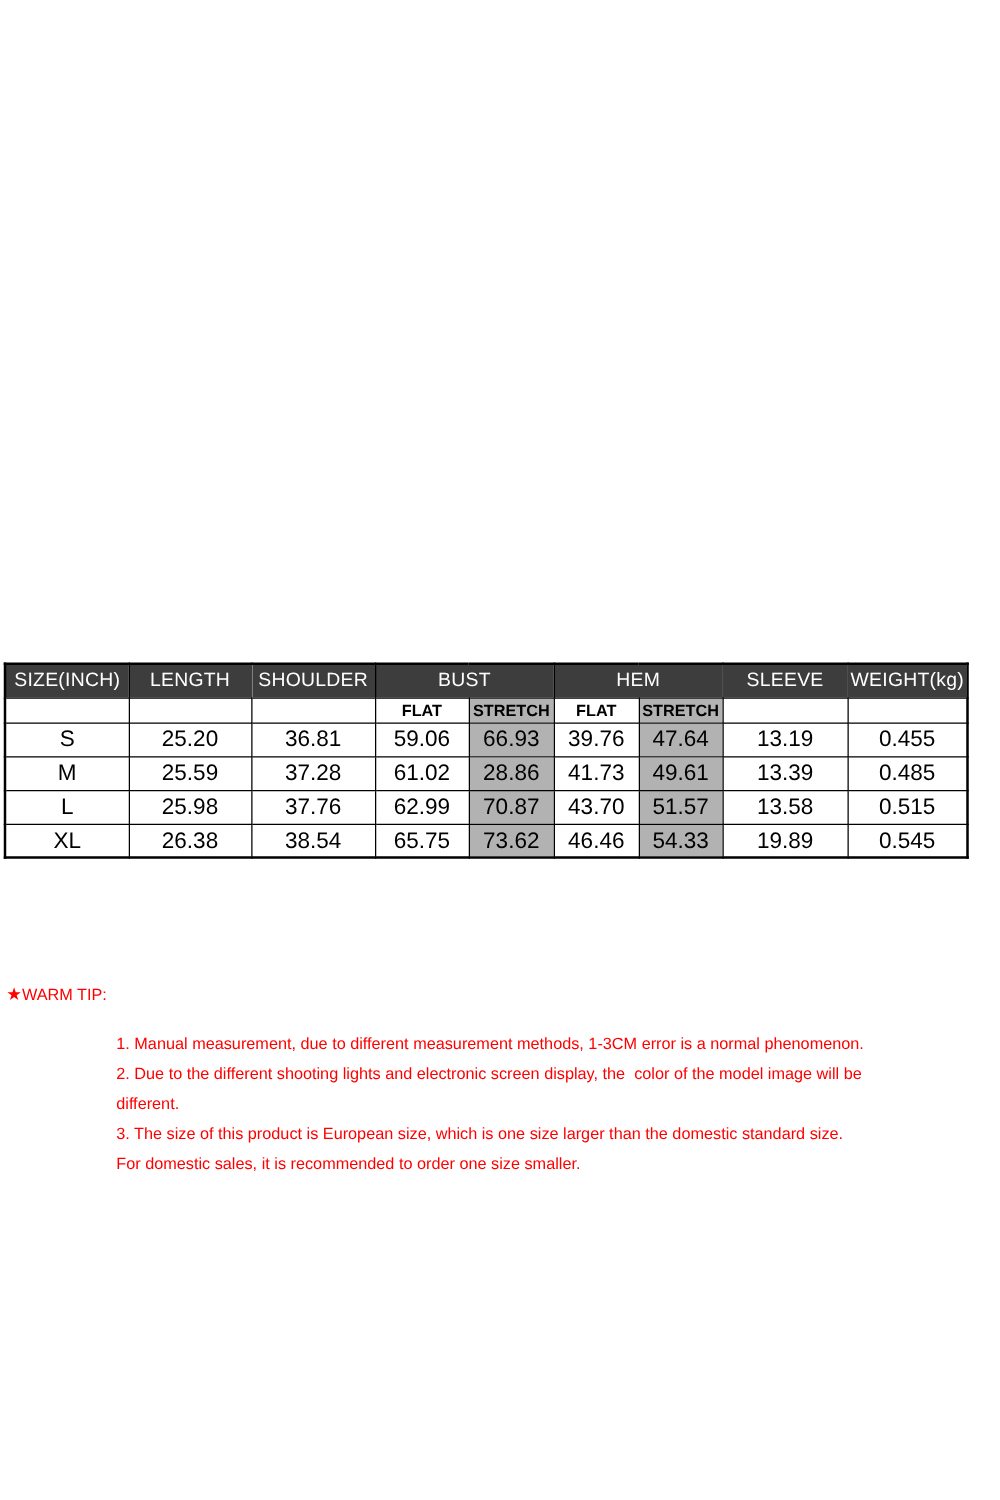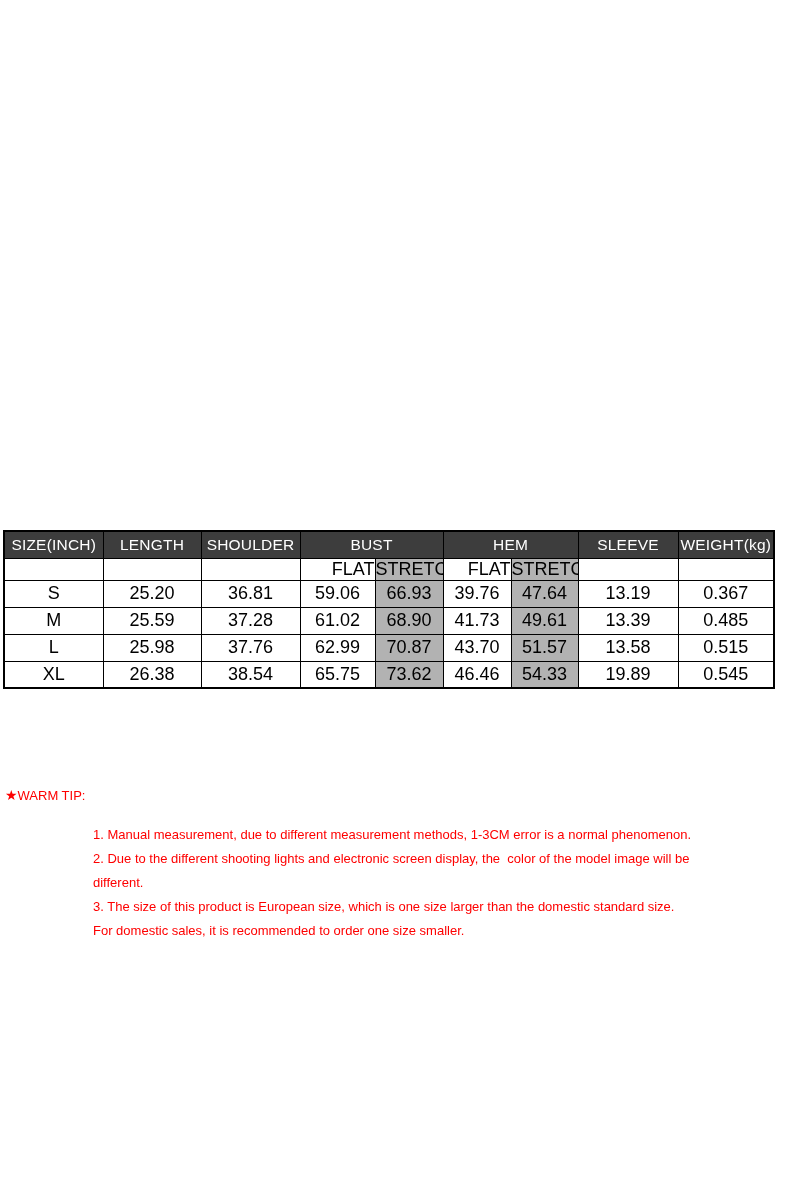--- a/index.html
+++ b/index.html
@@ -36,23 +36,22 @@
   tr.header-row { height: 27px; }
   tr.header-row th {
     background: #3d3d3d;
     color: #ffffff;
     font-size: 15.5px;
     font-weight: 400;
     letter-spacing: 0.2px;
   }
   tr.subheader-row { height: 20px; }
   tr.subheader-row td {
-    font-size: 18px;
-    font-weight: normal;
-    text-align: right;
+    font-size: 13px;
+    font-weight: bold;
   }
   tr.data-row { height: 27px; }
   tr.data-row td { font-size: 18px; font-weight: 400; }
   .stretch-cell { background: #b2b2b2; }
 
   
   .warm-tips {
     position: absolute;
     left: 0;
     top: 783px;
@@ -111,28 +110,28 @@
     </tr>
     <tr class="data-row">
       <td>S</td>
       <td>25.20</td>
       <td>36.81</td>
       <td>59.06</td>
       <td class="stretch-cell">66.93</td>
       <td>39.76</td>
       <td class="stretch-cell">47.64</td>
       <td>13.19</td>
-      <td>0.367</td>
+      <td>0.455</td>
     </tr>
     <tr class="data-row">
       <td>M</td>
       <td>25.59</td>
       <td>37.28</td>
       <td>61.02</td>
-      <td class="stretch-cell">68.90</td>
+      <td class="stretch-cell">28.86</td>
       <td>41.73</td>
       <td class="stretch-cell">49.61</td>
       <td>13.39</td>
       <td>0.485</td>
     </tr>
     <tr class="data-row">
       <td>L</td>
       <td>25.98</td>
       <td>37.76</td>
       <td>62.99</td>

